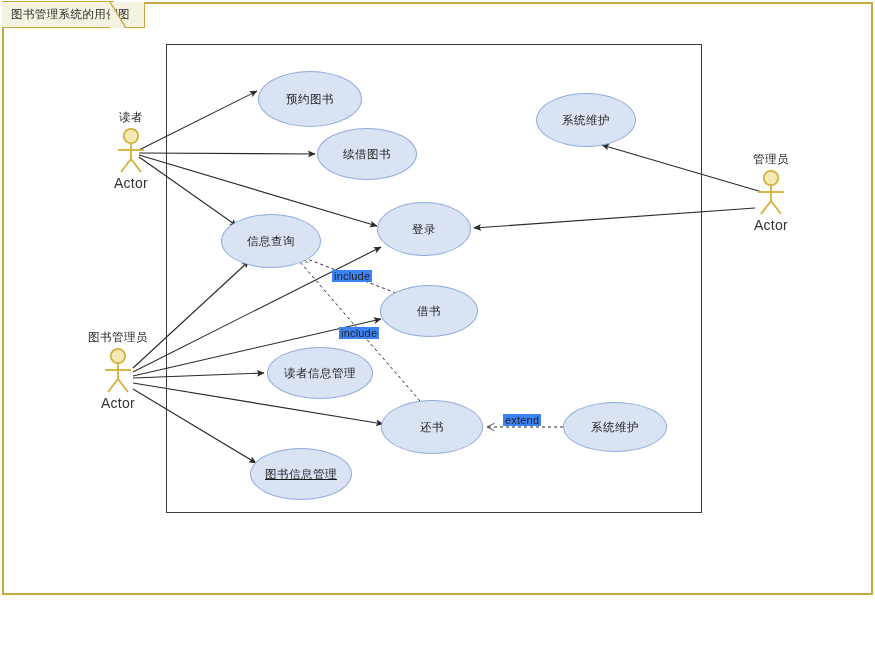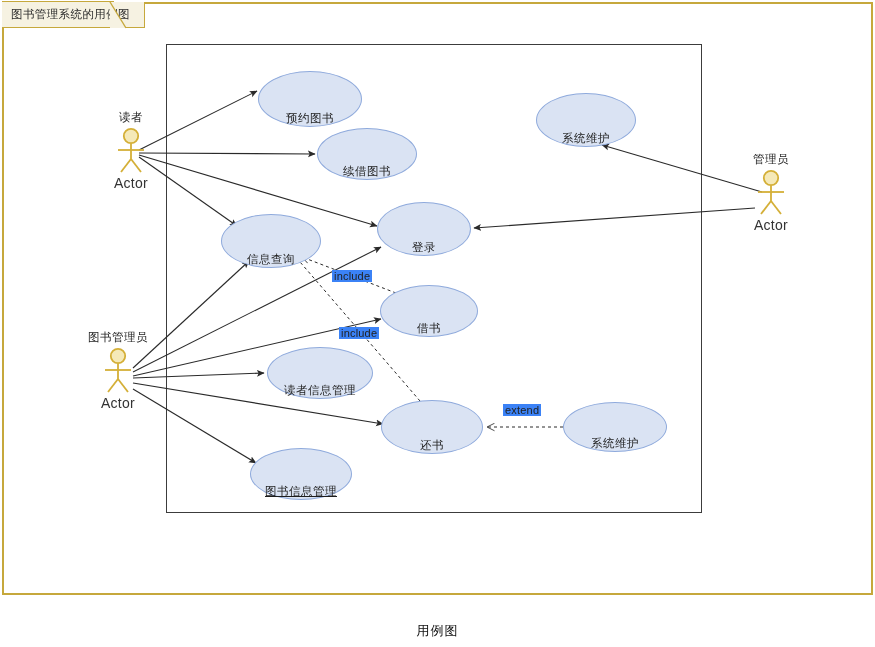--- a/index.html
+++ b/index.html
@@ -42,21 +42,21 @@
   svg#wires{position:absolute;left:0;top:0;width:875px;height:600px;}
 
   
   #boundary{
     position:absolute;left:166px;top:44px;width:536px;height:469px;
     border:1.3px solid #3c3c3c;box-sizing:border-box;background:transparent;
   }
 
   
   .usecase{
-    position:absolute;display:flex;align-items:flex-end;justify-content:center;
+    position:absolute;display:flex;align-items:center;justify-content:center;
     background:#dae3f3;border:1px solid #8faadc;border-radius:50%;
     font-size:11.5px;color:#1d1d1d;letter-spacing:.5px;
     box-sizing:border-box;text-align:center;
   }
 
   
   .actor{position:absolute;width:90px;text-align:center;}
   .actor .a-title{font-size:11.5px;color:#1d1d1d;letter-spacing:.5px;line-height:14px;white-space:nowrap;}
   .actor .a-fig{display:block;margin:3px auto 1px;}
   .actor .a-role{font-size:14px;color:#333;letter-spacing:.3px;line-height:14px;}
@@ -171,21 +171,21 @@
     <div class="usecase" style="left:563px;top:402px;width:104px;height:50px;">
       <span>系统维护</span>
     </div>
 
     <div class="rel-label" style="left:332px;top:270px;">
       <span>include</span>
     </div>
     <div class="rel-label" style="left:339px;top:327px;">
       <span>include</span>
     </div>
-    <div class="rel-label" style="left:503px;top:404px;">
+    <div class="rel-label" style="left:503px;top:414px;">
       <span>extend</span>
     </div>
 
     <div class="actor" style="left:86px;top:110px;">
       <div class="a-title">读者</div>
       <svg class="a-fig" width="42" height="48" viewBox="0 0 42 48">
         <circle cx="21" cy="9" r="7.2" fill="#f5e9b8" stroke="#d4af37" stroke-width="1.8"></circle>
         <line x1="21" y1="16.4" x2="21" y2="32" stroke="#d4af37" stroke-width="1.8"></line>
         <line x1="8" y1="23" x2="34" y2="23" stroke="#d4af37" stroke-width="1.8"></line>
         <line x1="21" y1="32" x2="11" y2="45" stroke="#d4af37" stroke-width="1.8"></line>
@@ -213,15 +213,14 @@
         <line x1="21" y1="16.4" x2="21" y2="32" stroke="#d4af37" stroke-width="1.8"></line>
         <line x1="8" y1="23" x2="34" y2="23" stroke="#d4af37" stroke-width="1.8"></line>
         <line x1="21" y1="32" x2="11" y2="45" stroke="#d4af37" stroke-width="1.8"></line>
         <line x1="21" y1="32" x2="31" y2="45" stroke="#d4af37" stroke-width="1.8"></line>
       </svg>
       <div class="a-role">Actor</div>
     </div>
 
   </div>
 
-  <div id="caption">用例图</div>
 
 </div>
 
 </body></html>

